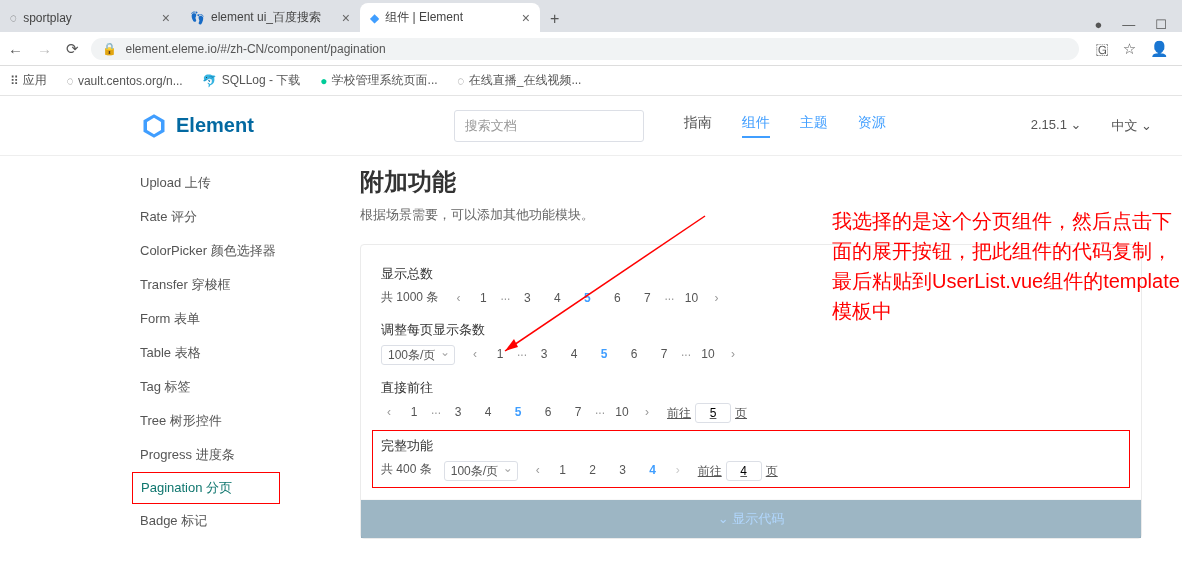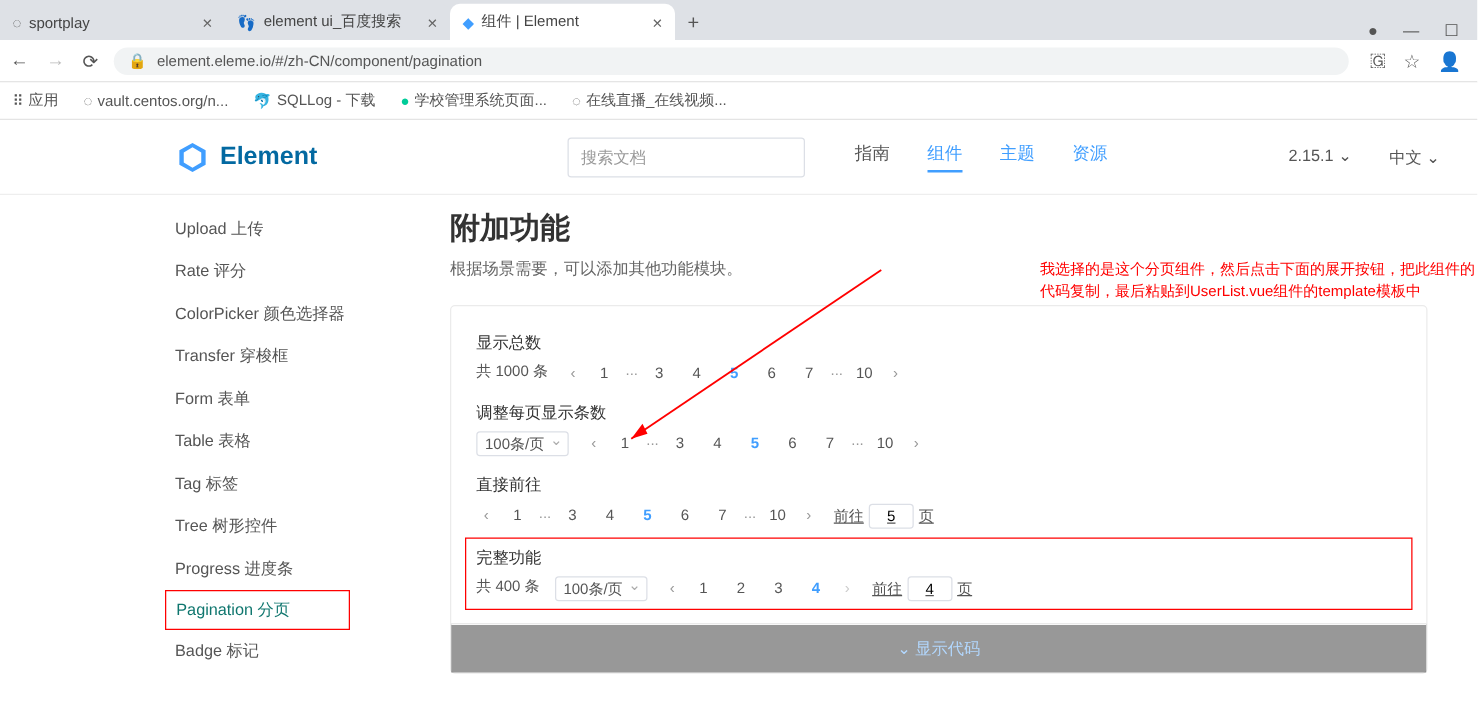--- a/index.html
+++ b/index.html
@@ -52,23 +52,23 @@
     .pager .arrow.disabled { color: #ccc; }
     .pager .ellipsis { color: #999; }
     .pager select { border: 1px solid #dcdfe6; border-radius: 3px; padding: 2px 18px 2px 6px; font-size: 12px; color: #555; appearance: none; background: #fff; }
     .pager .select-wrap { position: relative; display: inline-block; margin-right: 8px; }
     .pager .select-wrap::after { content: '⌄'; position: absolute; right: 5px; top: 0; color: #aaa; pointer-events: none; }
     .pager .jump { margin-left: 8px; display: flex; align-items: center; gap: 4px; text-decoration: underline; }
     .pager .jump input { width: 36px; border: 1px solid #dcdfe6; border-radius: 3px; padding: 2px 4px; text-align: center; font-size: 12px; }
     
     .highlighted-row { border: 1px solid red; padding: 6px 8px; margin: -7px -9px; }
     
-    .expand-btn { text-align: center; padding: 10px; color: #409eff; font-size: 13px; background: #000000; border-top: 1px solid #eee; margin: 18px -20px -20px; cursor: pointer; opacity: 0.4; }
-    
-    .annotation { position: absolute; top: 50px; right: 0; width: 350px; color: red; font-size: 12px; line-height: 1.5; }
+    .expand-btn { text-align: center; padding: 10px; color: #409eff; font-size: 13px; background: #0c4a6e; border-top: 1px solid #eee; margin: 18px -20px -20px; cursor: pointer; opacity: 0.4; }
+    
+    .annotation { position: absolute; top: 50px; right: 0; width: 350px; color: red; font-size: 20px; line-height: 1.5; }
     .arrow-line { position: absolute; pointer-events: none; }
   </style>
 </head>
 <body>
 
 <div class="browser-tabs">
   <div class="tab">
     <span>◌</span>
     <span>sportplay</span>
     <span class="tab-close">×</span>

